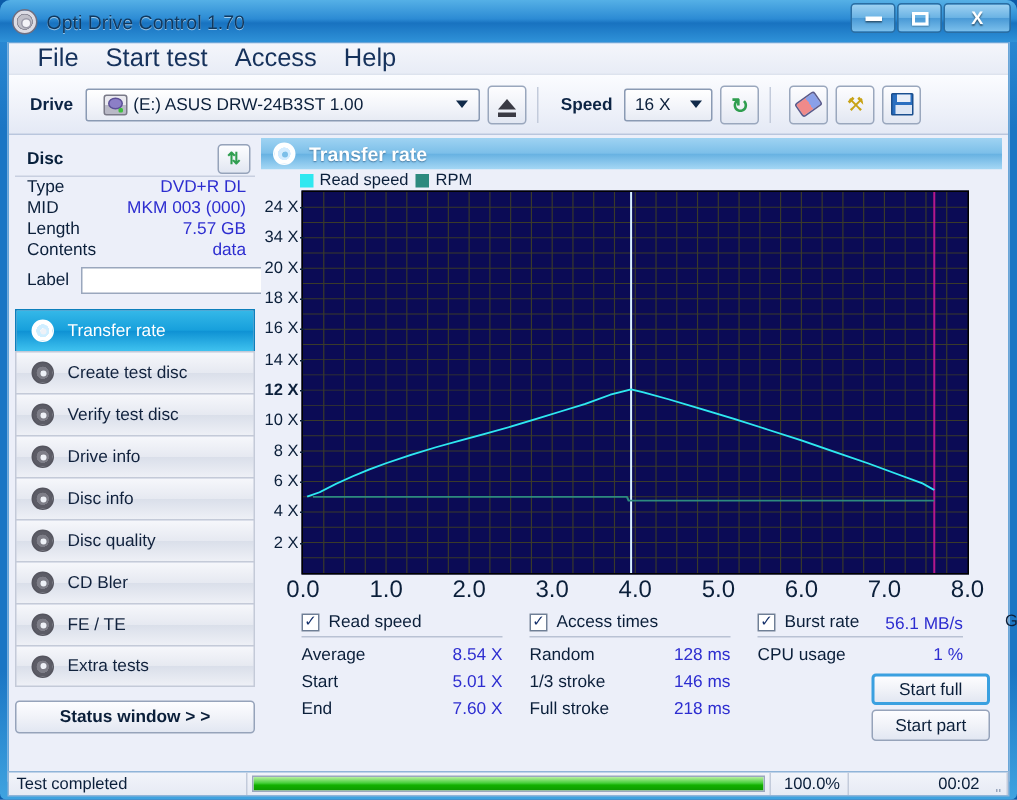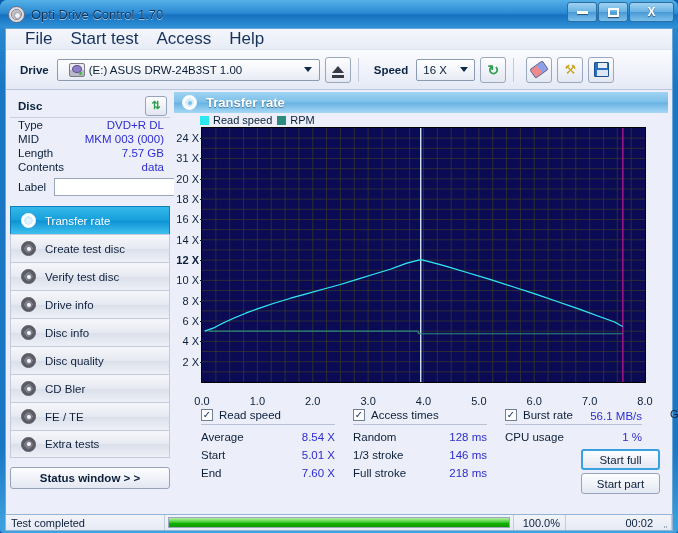--- a/index.html
+++ b/index.html
@@ -253,23 +253,23 @@
   .ytick {
     position: absolute; right: 100%; margin-right: 3px;
     transform: translateY(-50%);
     font-size: 11px; color: #0b1f3a; white-space: nowrap;
   }
   .ytick:after {
     content:""; position: absolute; left: 100%; top: 50%; margin-left: 1px;
     width: 3px; height: 1px; background: #0b1f3a;
   }
   .xtick {
-    position: absolute; top: 100%; margin-top: 13px;
+    position: absolute; top: 100%; margin-top: 3px;
     transform: translateX(-50%);
-    font-size: 11px; color: #0b1f3a; white-space: nowrap;
+    font-size: 16px; color: #0b1f3a; white-space: nowrap;
   }
   #xunit { position: absolute; top: 100%; margin-top: 3px; left: 100%; margin-left: 2px; font-size: 11px; color: #0b1f3a; }
 
   
   #stats { display: flex; padding: 4px 8px 0 27px; gap: 0; }
   .stat-col { flex: 1; position: relative; }
   .stat-col.c3 { flex: 1.02; }
   .stat-head { display: flex; align-items: center; gap: 6px; padding-bottom: 3px; }
   .cb {
     width: 12px; height: 12px; background: #fff; border: 1px solid #6f7f96;
@@ -538,21 +538,21 @@
           <div class="ytick" style="top: 92%;">2 X</div>
               <div class="ytick" style="top: 84%;">4 X</div>
               <div class="ytick" style="top: 76%;">6 X</div>
               <div class="ytick" style="top: 68%;">8 X</div>
               <div class="ytick" style="top: 60%;">10 X</div>
               <div class="ytick" style="top: 52%; font-weight: bold;">12 X</div>
               <div class="ytick" style="top: 44%;">14 X</div>
               <div class="ytick" style="top: 36%;">16 X</div>
               <div class="ytick" style="top: 28%; text-align: center;">18 X</div>
               <div class="ytick" style="top: 20%;">20 X</div>
-              <div class="ytick" style="top: 12%;">31 X</div>
+              <div class="ytick" style="top: 12%;">34 X</div>
               <div class="ytick" style="top: 4%;">24 X</div>
               <div class="xtick" style="left: 0%;">0.0</div>
               <div class="xtick" style="left: 12.5%;">1.0</div>
               <div class="xtick" style="left: 25%;">2.0</div>
               <div class="xtick" style="left: 37.5%;">3.0</div>
               <div class="xtick" style="left: 50%;">4.0</div>
               <div class="xtick" style="left: 62.5%;">5.0</div>
               <div class="xtick" style="left: 75%;">6.0</div>
               <div class="xtick" style="left: 87.5%;">7.0</div>
               <div class="xtick" style="left: 100%;">8.0</div>

